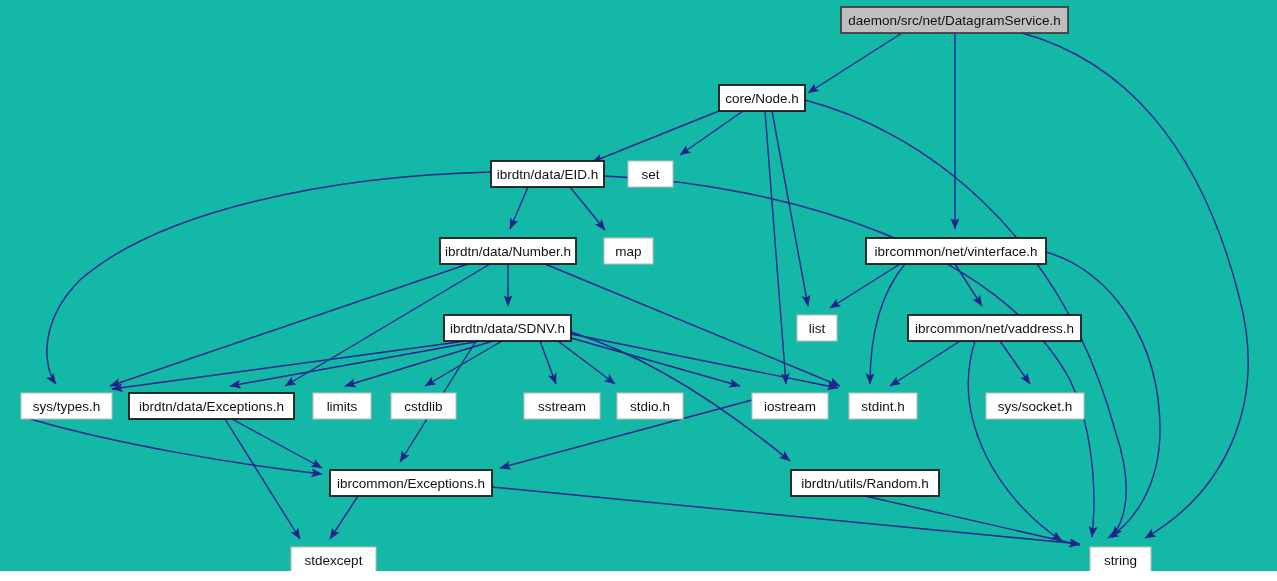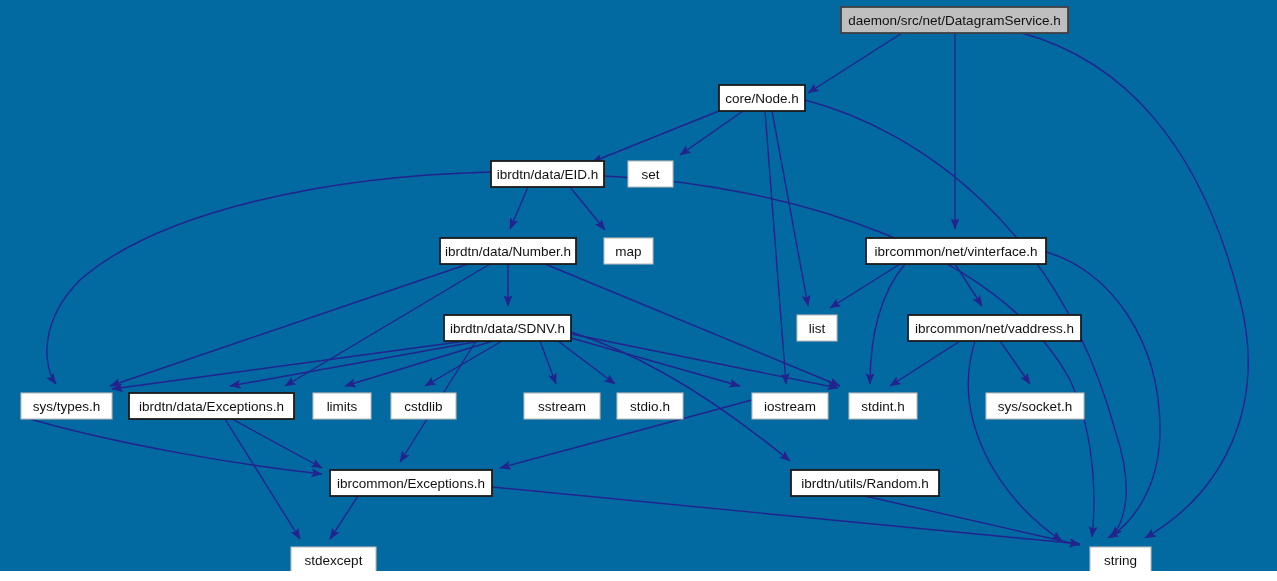--- a/index.html
+++ b/index.html
@@ -1,17 +1,17 @@
 <!DOCTYPE html>
 <html><head>
 <meta charset="utf-8">
 <style>
   html,body{margin:0;padding:0;background:#ffffff;}
   body{font-family:"Liberation Sans","DejaVu Sans",sans-serif;}
-  #canvas{position:relative;width:1277px;height:571px;background:#0369a1;overflow:hidden;}
+  #canvas{position:relative;width:1277px;height:571px;background:#14b8a6;overflow:hidden;}
   #graph{position:absolute;left:0;top:0;width:1277px;height:581px;}
   .node-label{font-size:13.5px;fill:#111111;text-anchor:middle;dominant-baseline:middle;}
   .edge{fill:none;stroke:#23238e;stroke-width:1.4px;}
   .arrow{fill:#23238e;stroke:none;}
 </style>
 </head>
 <body>
 
 <div id="canvas">
   <svg id="graph" viewBox="0 0 1277 581">

